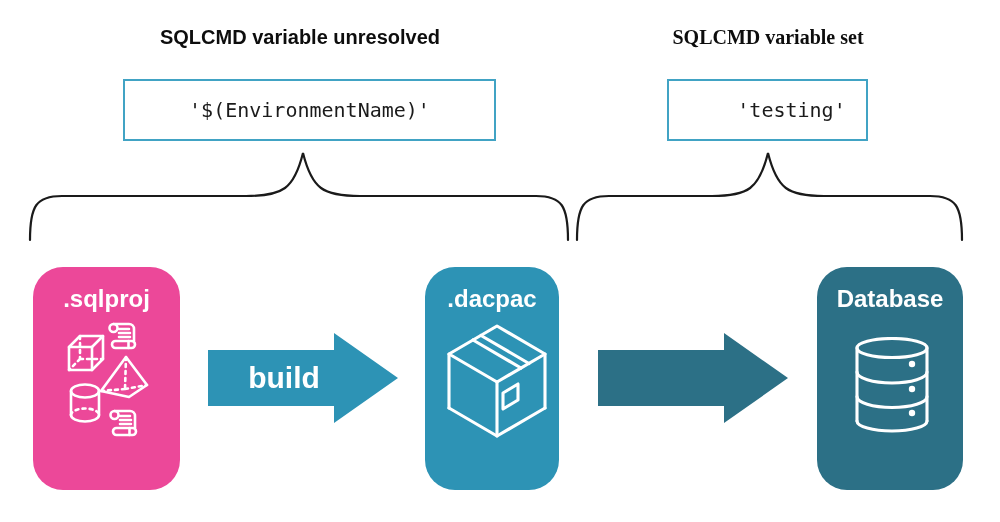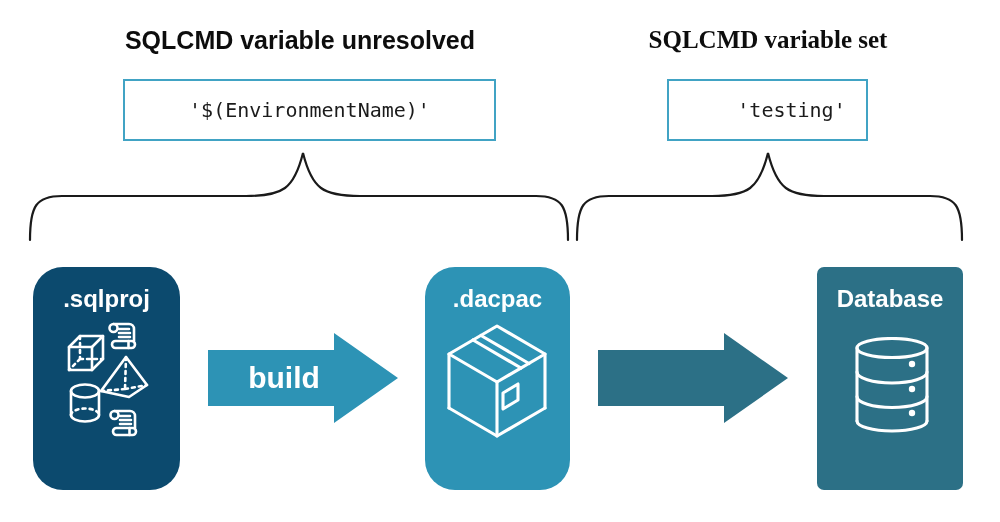--- a/index.html
+++ b/index.html
@@ -2,42 +2,42 @@
 <html><head>
 <meta charset="utf-8">
 <style>
   html,body{margin:0;padding:0;background:#ffffff;}
   .canvas{
     position:relative;width:1000px;height:522px;background:#ffffff;overflow:hidden;
     font-family:"Liberation Sans",sans-serif;
   }
   .heading{
     position:absolute;top:26px;text-align:center;
-    font-size:25px;font-weight:bold;color:#0d0d0d;letter-spacing:0px;
+    font-size:20px;font-weight:bold;color:#0d0d0d;letter-spacing:0px;
   }
   .heading.left{left:100px;width:400px;}
   .heading.right{left:568px;width:400px;font-family:Liberation Serif, serif;}
   .codebox{
     position:absolute;top:79px;height:62px;background:#ffffff;
     border:2px solid #41a3c4;box-sizing:border-box;
     display:flex;align-items:center;justify-content:center;
   }
   .codebox.left{left:123px;width:373px;}
   .codebox.right{left:667px;width:201px;padding-left:48px;}
   .codebox span{
     font-family:"DejaVu Sans Mono","Liberation Mono",monospace;
     font-size:20px;color:#1b1b1b;white-space:pre;
   }
   .braces{position:absolute;left:0;top:0;width:1000px;height:522px;pointer-events:none;}
   .card{
     position:absolute;top:267px;height:223px;border-radius:30px;
   }
-  .card.sqlproj{left:33px;width:147px;background:#0c4a6e;}
-  .card.dacpac{left:425px;width:145px;background:#2d93b5;}
-  .card.database{left:817px;width:146px;background:#2c7086;border-radius:7px;}
+  .card.sqlproj{left:33px;width:147px;background:#ec4899;}
+  .card.dacpac{left:425px;width:134px;background:#2d93b5;}
+  .card.database{left:817px;width:146px;background:#2c7086;}
   .card-label{
     position:absolute;top:18px;left:0;width:100%;text-align:center;
     font-size:24px;font-weight:bold;color:#ffffff;
   }
   .card svg{position:absolute;}
   .arrow{position:absolute;top:333px;width:190px;height:90px;}
   .arrow svg{position:absolute;left:0;top:0;}
   .arrow-label{
     position:absolute;left:0;top:0;width:152px;height:90px;
     display:flex;align-items:center;justify-content:center;

